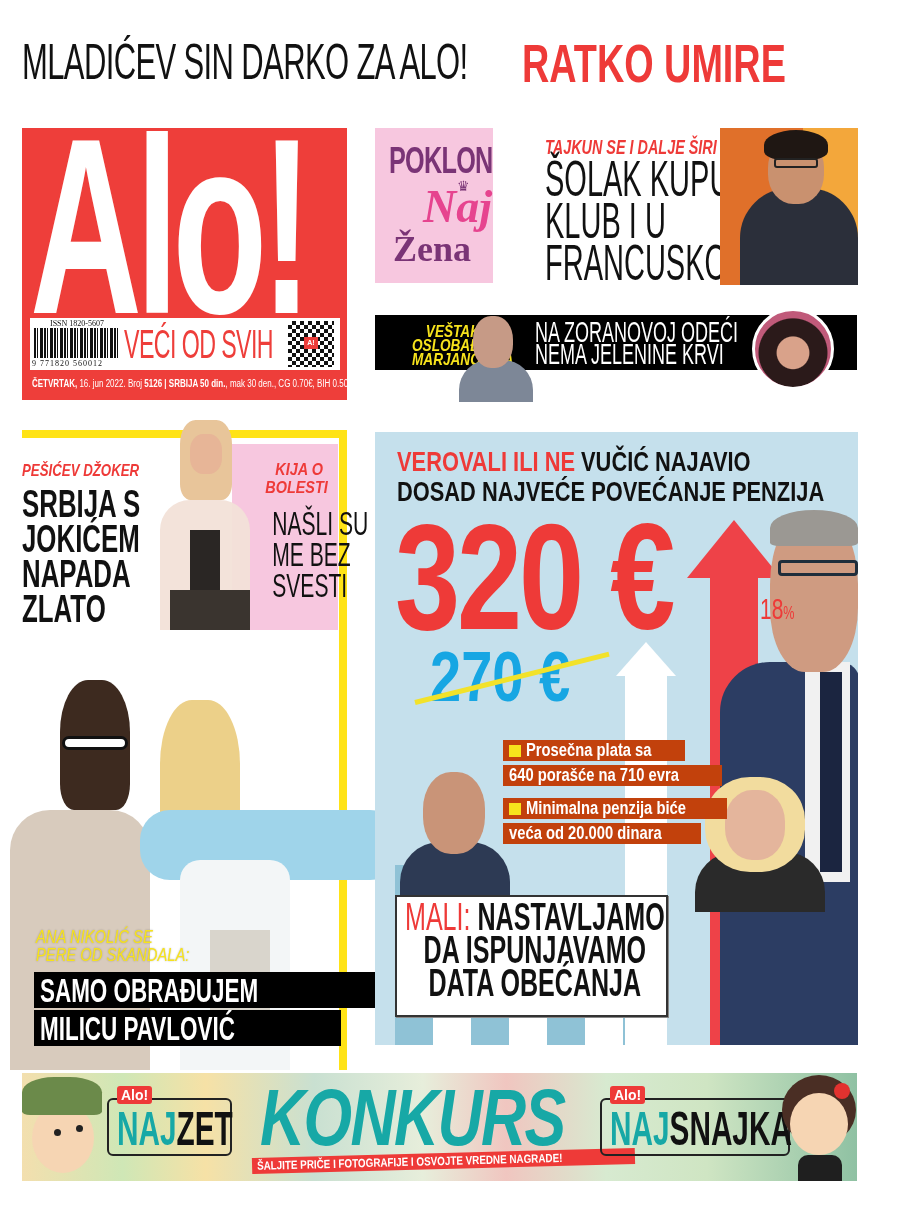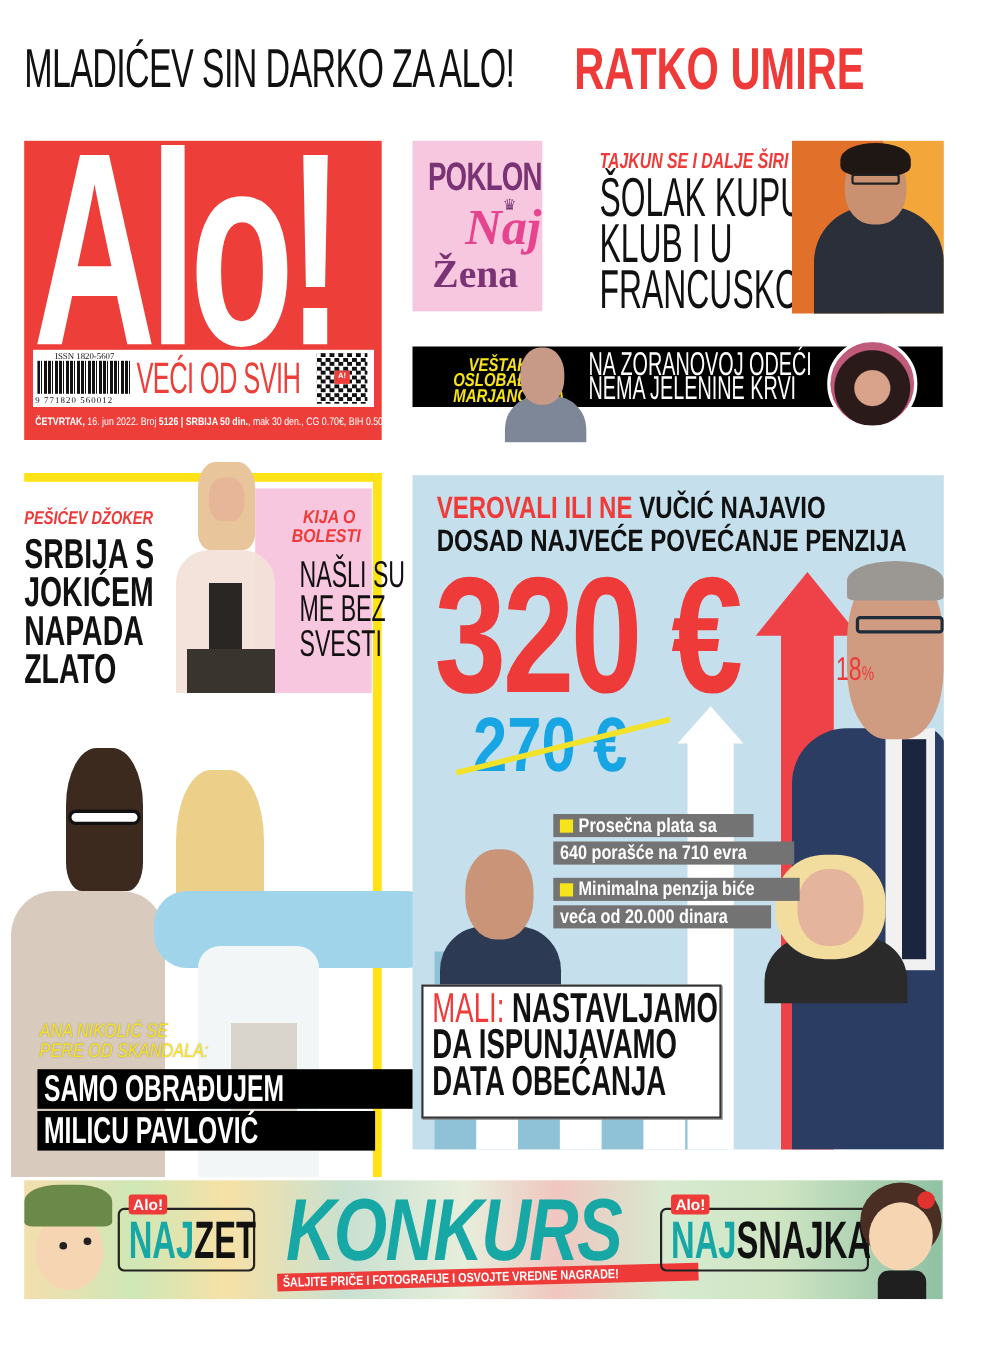--- a/index.html
+++ b/index.html
@@ -100,21 +100,21 @@
     #big-320 { position: absolute; left: 20px; top: 70px; font-size: 150px; font-weight: 900; color: #ee3a38; letter-spacing: -4px; line-height: 1; transform: scaleX(0.78); transform-origin: left top; white-space: nowrap; }
     #old-270 { position: absolute; left: 55px; top: 210px; font-size: 70px; font-weight: 900; color: #17a6e3; line-height: 1; transform: scaleX(0.8); transform-origin: left top; white-space: nowrap; }
     #strike { position: absolute; left: 40px; top: 228px; width: 200px; height: 5px; background: #f2e22a; transform: rotate(-14deg); transform-origin: left center; top: 268px; }
     #red-arrow-shaft { position: absolute; left: 335px; top: 140px; width: 48px; height: 480px; background: #ee4248; }
     #red-arrow-head { position: absolute; left: 312px; top: 88px; width: 0; height: 0; border-left: 47px solid transparent; border-right: 47px solid transparent; border-bottom: 58px solid #ee4248; }
     #white-arrow-shaft { position: absolute; left: 250px; top: 240px; width: 42px; height: 380px; background: #fff; }
     #white-arrow-head { position: absolute; left: 241px; top: 210px; width: 0; height: 0; border-left: 30px solid transparent; border-right: 30px solid transparent; border-bottom: 34px solid #fff; }
     #pct-18 { position: absolute; left: 385px; top: 160px; font-size: 30px; color: #ee3a38; transform: scaleX(0.7); transform-origin: left top; font-weight: 400; }
     #pct-18 small { font-size: 18px; }
 
-    .bullet { position: absolute; left: 128px; background: #737373; color: #fff; font-size: 18px; font-weight: 700; line-height: 21px; padding: 0 6px; white-space: nowrap; }
+    .bullet { position: absolute; left: 128px; background: #c2410c; color: #fff; font-size: 18px; font-weight: 700; line-height: 21px; padding: 0 6px; white-space: nowrap; }
     .bullet span.t { display: inline-block; transform: scaleX(0.82); transform-origin: left center; }
     .bullet .sq { display: inline-block; width: 12px; height: 12px; background: #f7e31c; margin-right: 5px; vertical-align: -1px; }
 
     .quote-box { position: absolute; background: #fff; border: 2px solid #333; box-shadow: 1px 1px 0 #888; }
     .quote-box .q { position: absolute; left: 8px; top: 4px; font-size: 38px; line-height: 33px; white-space: nowrap; transform: scaleX(0.66); transform-origin: left top; font-weight: 900; color: #111; }
     .quote-box .q .name { color: #ee3a38; font-weight: 400; }
 
     
     #banner { left: 22px; top: 1073px; width: 835px; height: 108px;
       background: linear-gradient(90deg, #f3dfae 0%, #cfe7b6 12%, #f6e1a6 22%, #c9e0d1 35%, #e7eedb 48%, #f0c6c0 58%, #d7ead0 70%, #cfe5c3 82%, #8fc1a3 100%); overflow: hidden; }
@@ -268,21 +268,21 @@
   <div id="big-320">320 €</div>
   <div id="old-270">270 €</div>
   <div id="strike"></div>
   <div id="pct-18"><span>18</span><small>%</small></div>
 
   <div class="bullet" style="top:308px;"><span class="sq"></span><span class="t">Prosečna plata sa</span></div>
   <div class="bullet" style="top:333px;"><span class="t">640 porašće na 710 evra</span></div>
   <div class="bullet" style="top:366px;"><span class="sq"></span><span class="t">Minimalna penzija biće</span></div>
   <div class="bullet" style="top:391px;"><span class="t">veća od 20.000 dinara</span></div>
 
-  <div class="quote-box" style="left:8px; top:463px; width:273px; height:122px;">
+  <div class="quote-box" style="left:20px; top:463px; width:273px; height:122px;text-align:center;">
     <div class="q">
       <div><span class="name">MALI:</span><span> NASTAVLJAMO</span></div>
       <div>DA ISPUNJAVAMO</div>
       <div>DATA OBEĆANJA</div>
     </div>
   </div>
 </div>
 
 <div id="banner" class="abs">
 

